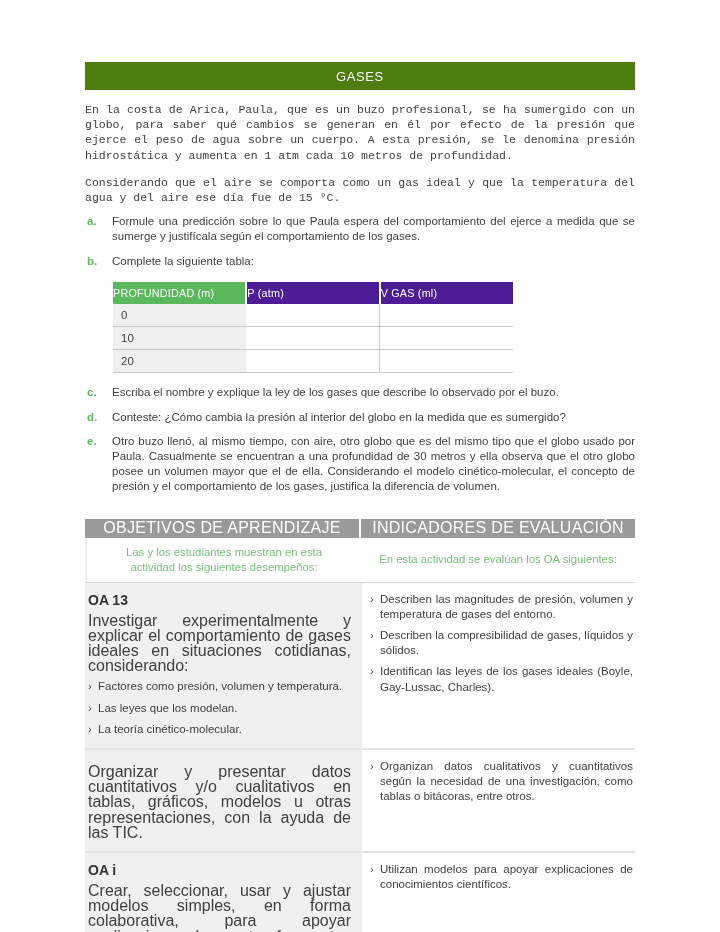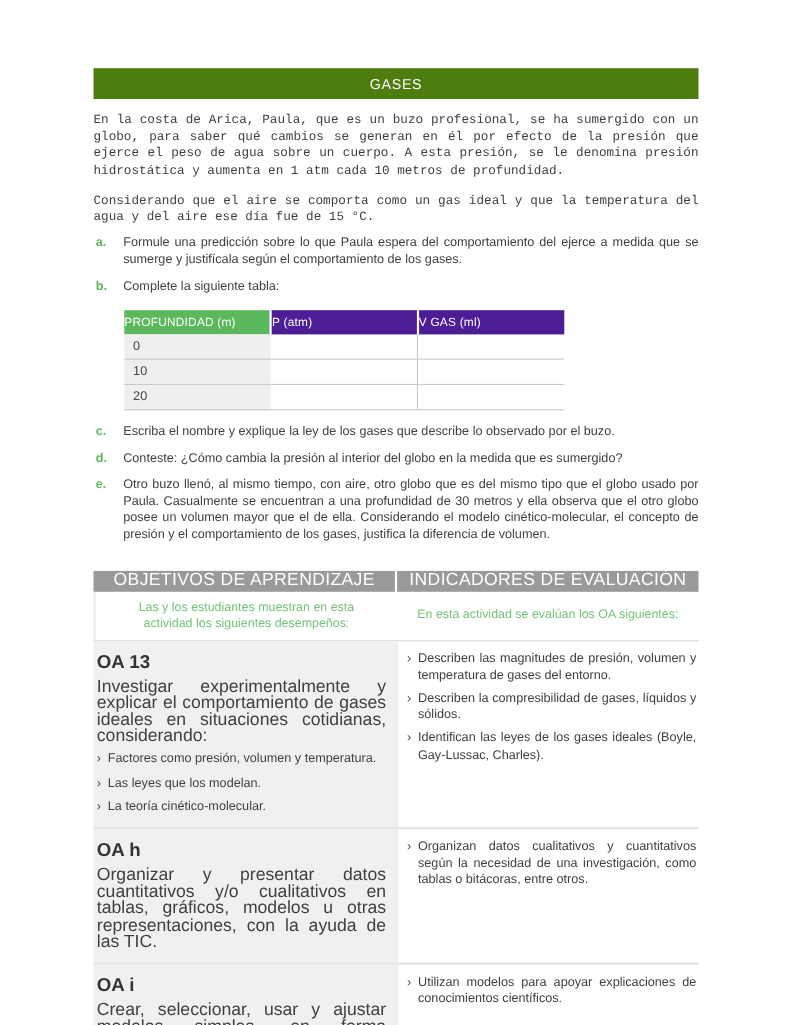--- a/index.html
+++ b/index.html
@@ -54,21 +54,21 @@
   .et-icell {
     flex:1; min-height:44px; padding:7px 16px;
     display:flex; align-items:center; justify-content:center; text-align:center;
     color:#76c278; font-size:11.3px; line-height:14.5px;
   }
   .et-icell.second { border-left:2px solid #ededed; }
   .et-row { display:flex; }
   .et-row + .et-row { border-top:2px solid #e3e3e3; }
   .et-left  { width:275px; background:#f0f0f0; padding:9px 9px 11px 3px; }
   .et-right { width:275px; border-left:2px solid #ededed; padding:9px 2px 11px 8px; }
-  .oa-title { font-size:17px; font-weight:bold; color:#333333; }
+  .oa-title { font-size:14px; font-weight:bold; color:#333333; }
   .oa-text  { margin-top:5px; font-size:16px; line-height:15.2px; color:#3f3f3f; text-align:justify; }
   .li { display:flex; margin-top:6px; font-size:11.5px; line-height:15.2px; color:#3f3f3f; }
   .li .g { flex:none; width:10px; color:#4a4a4a; }
   .li .t { flex:1; text-align:justify; }
 </style>
 </head>
 <body>
 
 <div class="page">
   <div class="content">
@@ -165,21 +165,20 @@
           </div>
           <div class="li">
             <span class="g">›</span>
             <span class="t">Identifican las leyes de los gases ideales (Boyle, Gay-Lussac, Charles).</span>
           </div>
         </div>
       </div>
 
       <div class="et-row">
         <div class="et-left">
-          <div class="oa-title">OA h</div>
           <p class="oa-text">Organizar y presentar datos cuantitativos y/o cualitativos en tablas, gráficos, modelos u otras representaciones, con la ayuda de las TIC.</p>
         </div>
         <div class="et-right">
           <div class="li" style="margin-top:0;">
             <span class="g">›</span>
             <span class="t">Organizan datos cualitativos y cuantitativos según la necesidad de una investigación, como tablas o bitácoras, entre otros.</span>
           </div>
         </div>
       </div>
 

